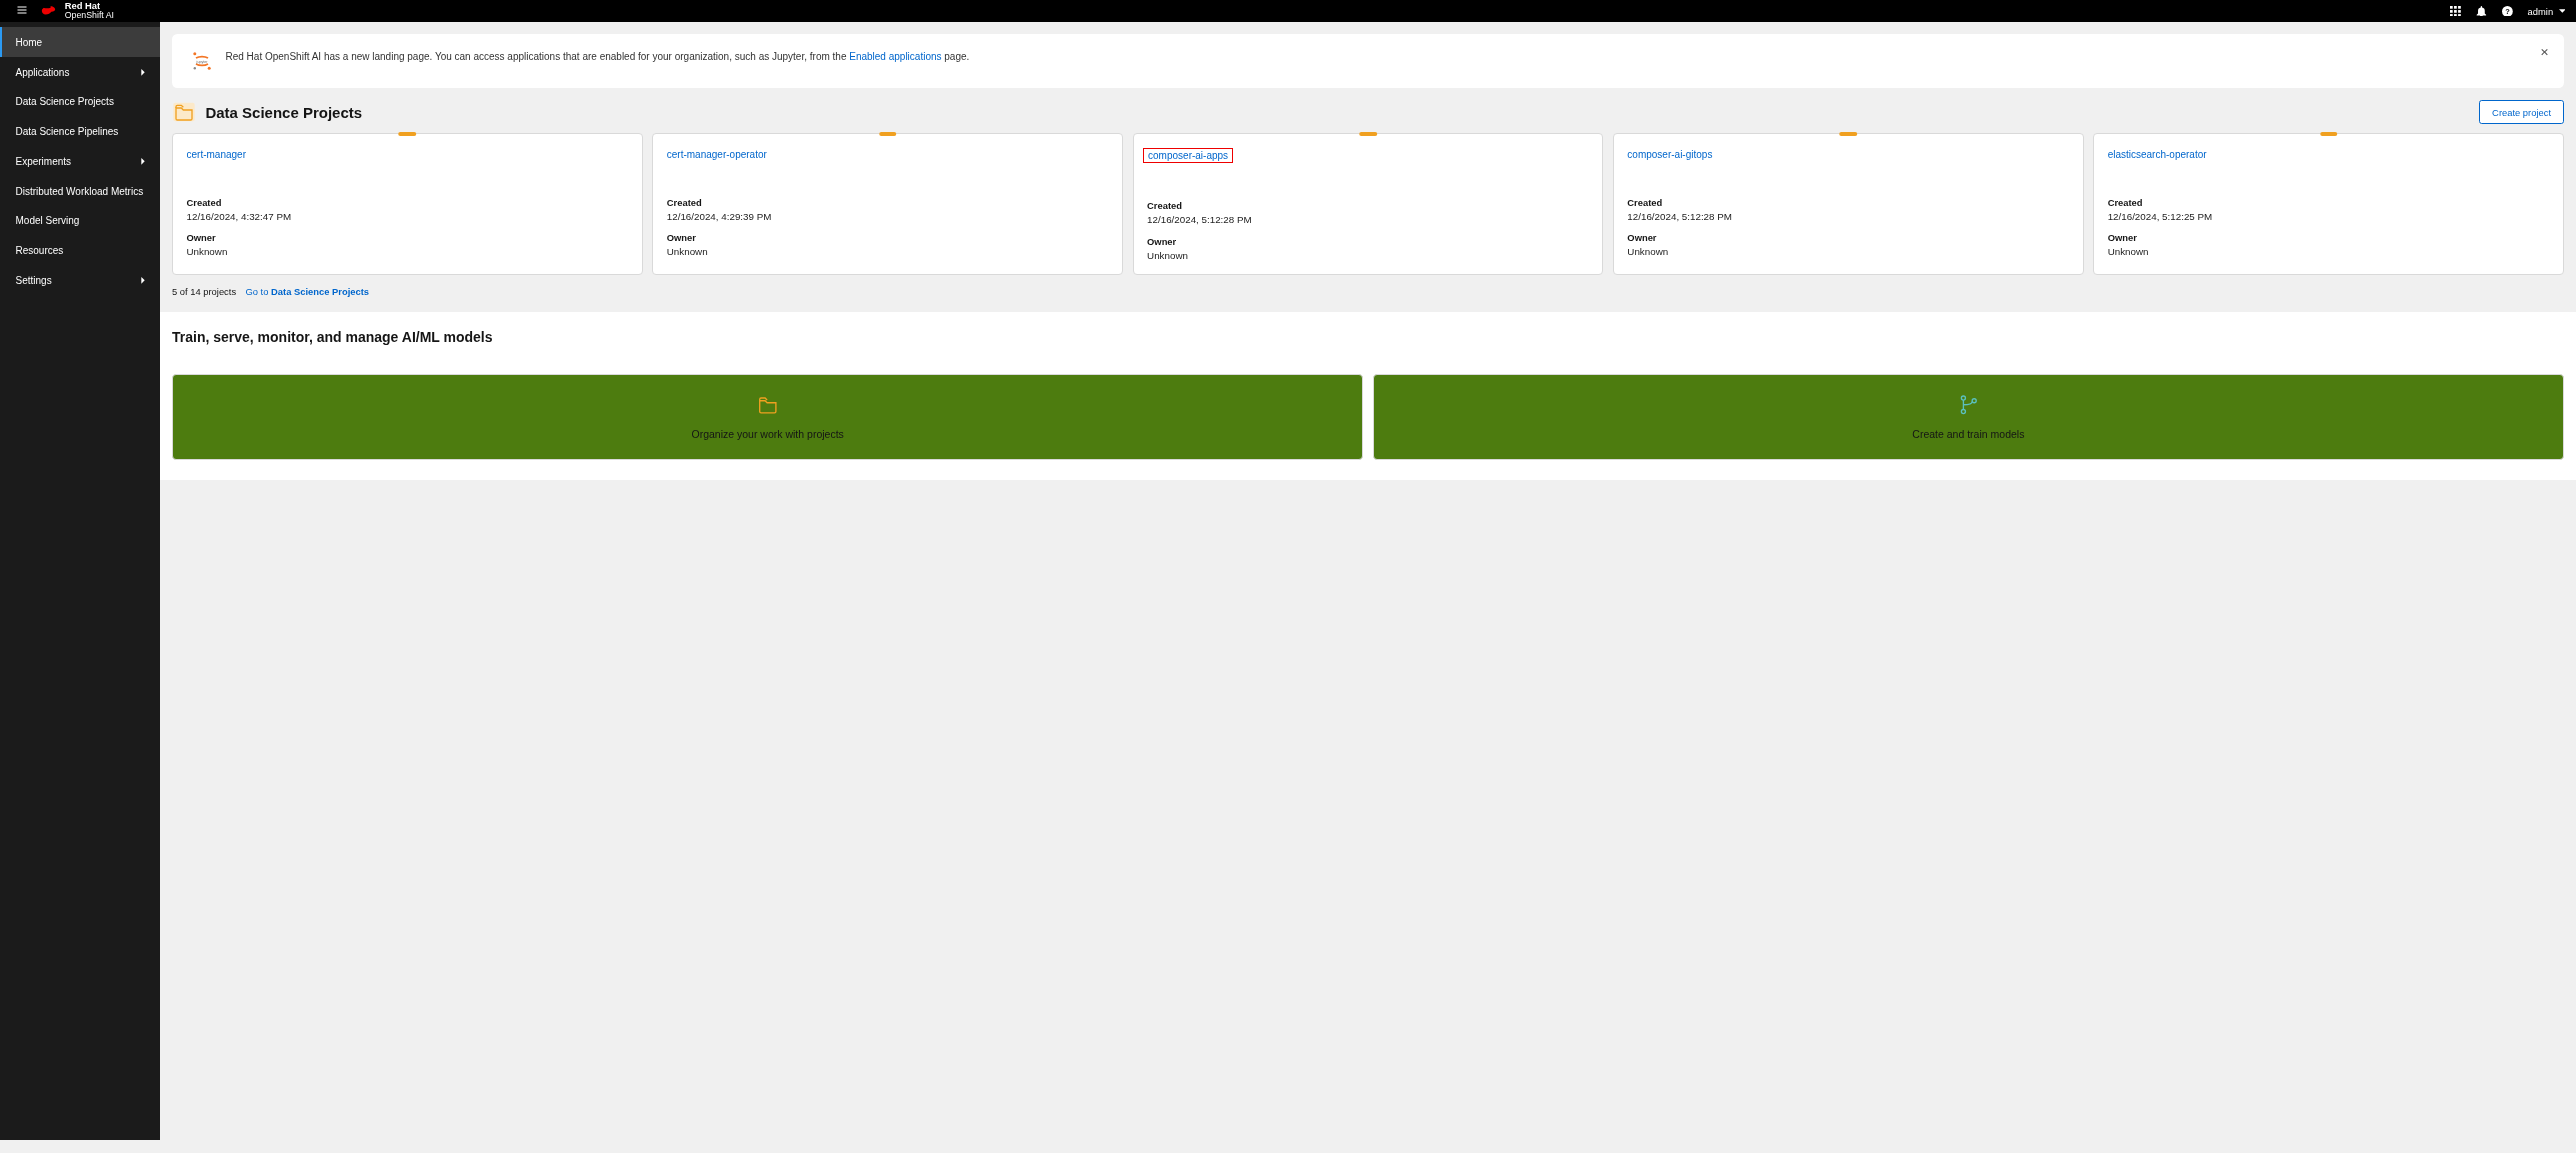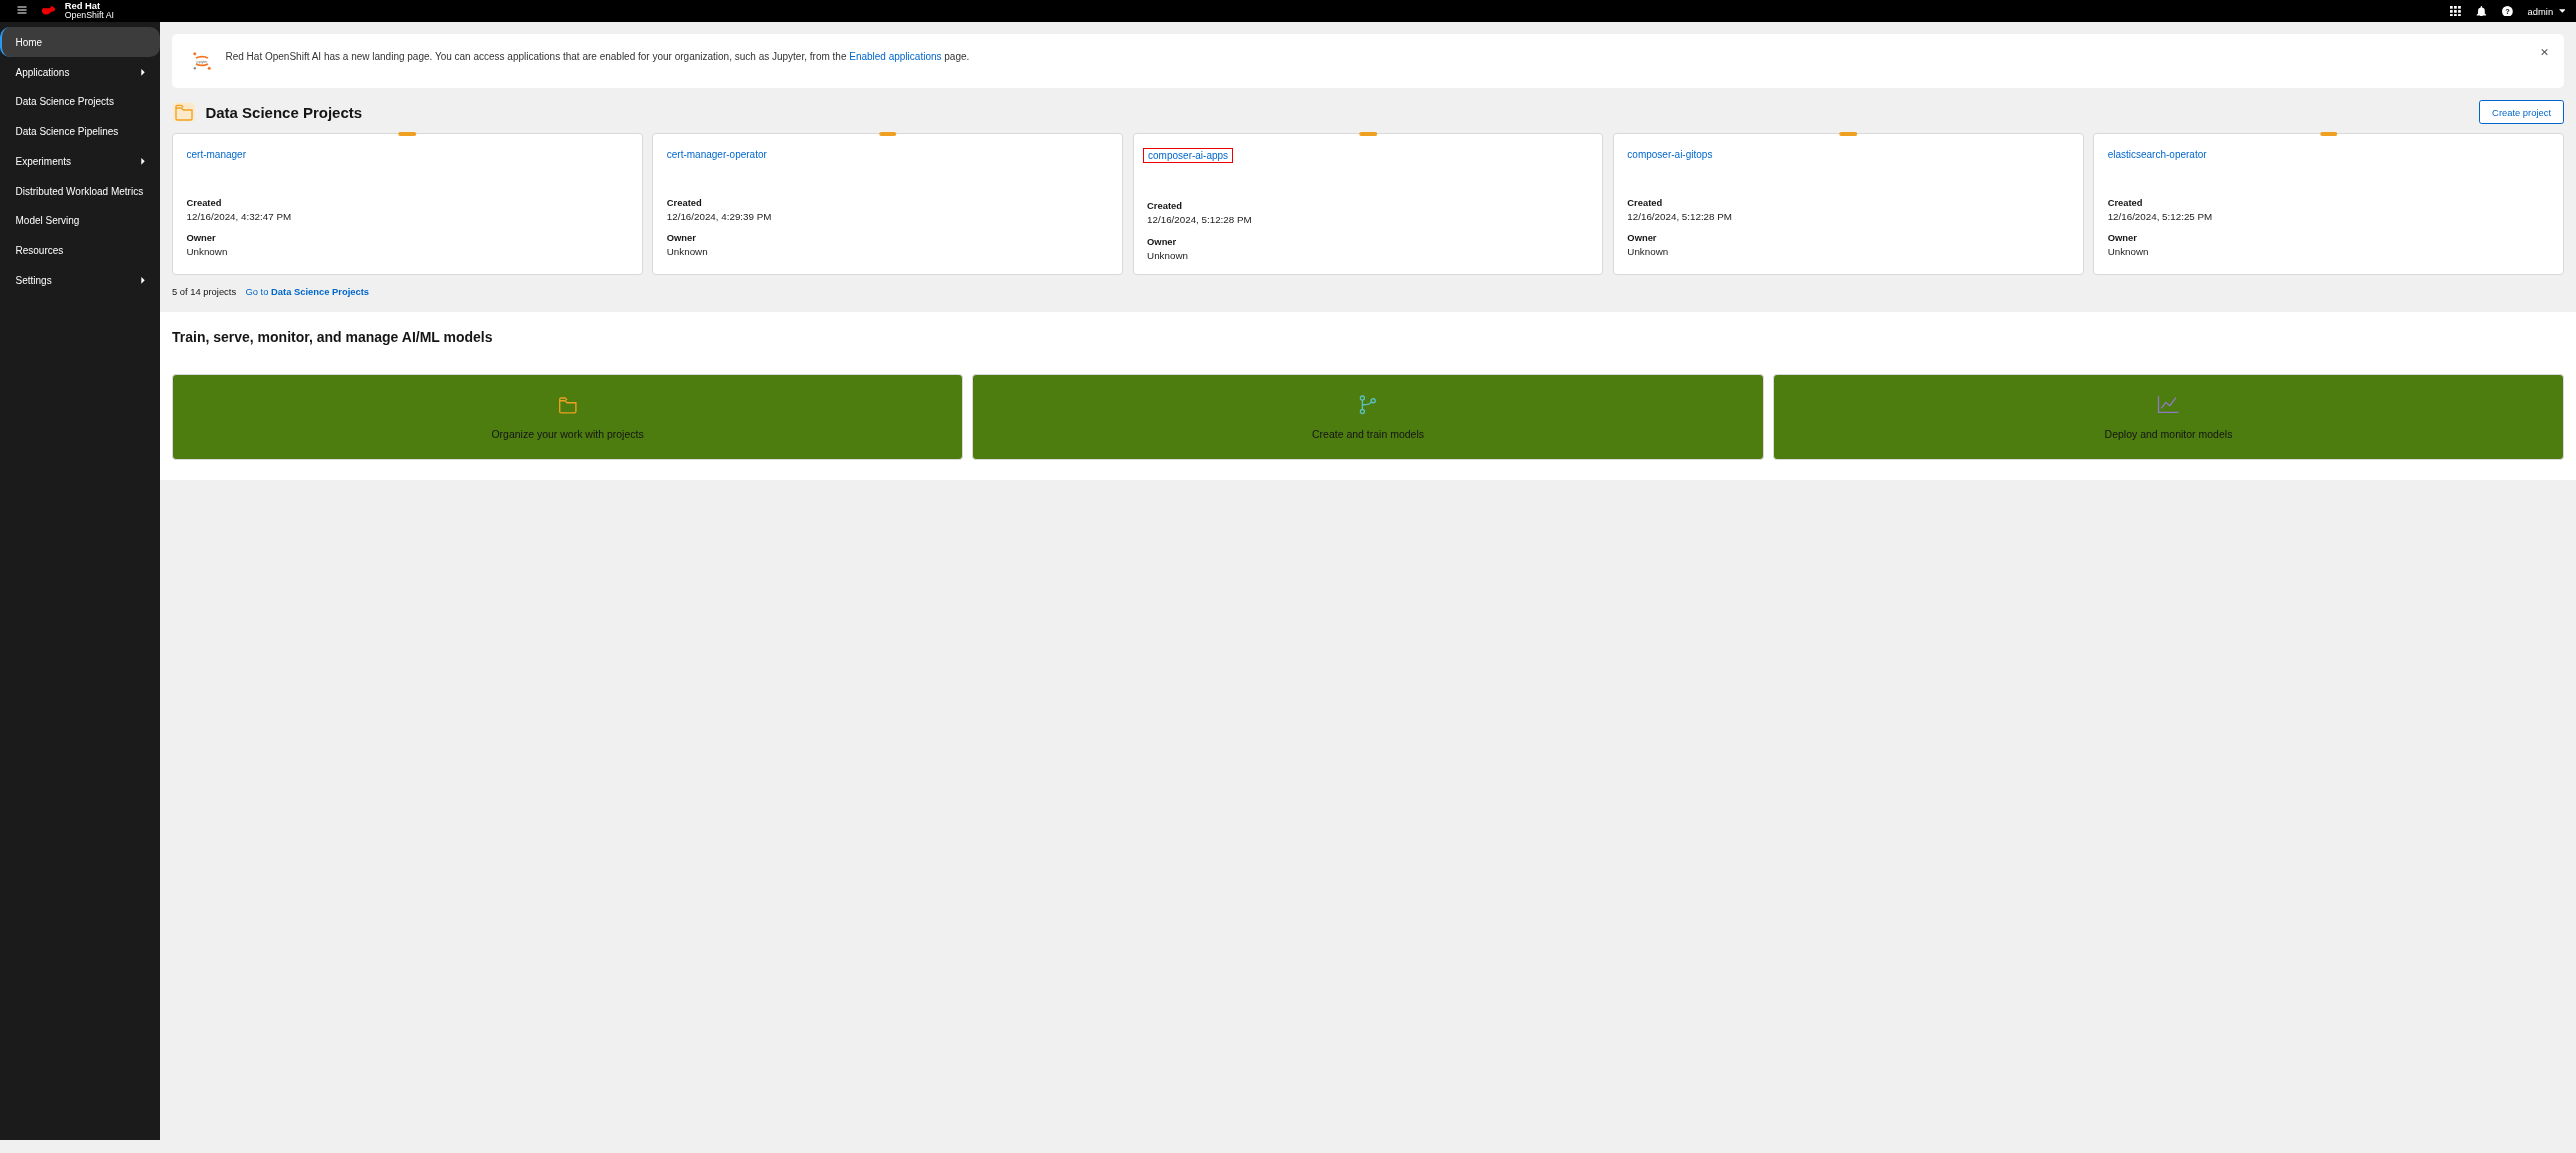--- a/index.html
+++ b/index.html
@@ -19,21 +19,21 @@
 .topbar-icon { cursor: pointer; display: flex; align-items: center; }
 .topbar-icon svg { width: 10.8px; height: 10.8px; fill: #fff; }
 .user-menu { display: flex; align-items: center; gap: 5.4px; cursor: pointer; font-size: 9.4px; }
 .user-menu svg { width: 6.7px; height: 6.7px; fill: #fff; }
 
 
 .layout { display: flex; min-height: calc(100vh - 35px); }
 
 
 .sidebar { width: 160px; background: #1b1b1b; color: #fff; padding-top: 5.4px; }
-.nav-item { display: flex; align-items: center; justify-content: space-between; padding: 9.4px 13.5px; font-size: 10px; cursor: pointer; border-left: 2px solid transparent; border-radius: 10px; }
+.nav-item { display: flex; align-items: center; justify-content: space-between; padding: 9.4px 13.5px; font-size: 10px; cursor: pointer; border-left: 2px solid transparent; }
 .nav-item.active { background: #3c3c3c; border-left-color: #2b9af3; }
 .nav-item .chevron svg { width: 6.7px; height: 6.7px; fill: #fff; }
 
 
 .main { flex: 1; background: #f0f0f0; }
 
 
 .banner { background: #fff; border-radius: 5.4px; margin: 12px; padding: 15px 17.5px; position: relative; }
 .banner-title { font-size: 13px; font-weight: 600; margin-bottom: 9.4px; }
 .banner-body { display: flex; gap: 12px; align-items: flex-start; }
@@ -233,27 +233,18 @@
             <div class="icon-wrap">
               <svg width="21.6" height="21.6" viewBox="0 0 32 32">
                 <circle cx="8" cy="6" r="3" fill="none" stroke="#5bc0be" stroke-width="2"></circle>
                 <circle cx="8" cy="26" r="3" fill="none" stroke="#5bc0be" stroke-width="2"></circle>
                 <circle cx="24" cy="10" r="3" fill="none" stroke="#5bc0be" stroke-width="2"></circle>
                 <path d="M8 9v14 M8 16c8 0 13-1 13-5" fill="none" stroke="#5bc0be" stroke-width="2"></path>
               </svg>
             </div>
             <div class="action-text">Create and train models</div>
           </div>
-          <div class="action-card">
-            <div class="icon-wrap">
-              <svg width="23" height="20" viewBox="0 0 34 30">
-                <path d="M2 2v24h30" fill="none" stroke="#8e7cc3" stroke-width="2"></path>
-                <path d="M6 20l7-9 6 5 9-12" fill="none" stroke="#8e7cc3" stroke-width="2"></path>
-              </svg>
-            </div>
-            <div class="action-text">Deploy and monitor models</div>
-          </div>
         </div>
     </div>
 
   </div>
 </div>
 
 
 </body></html>

